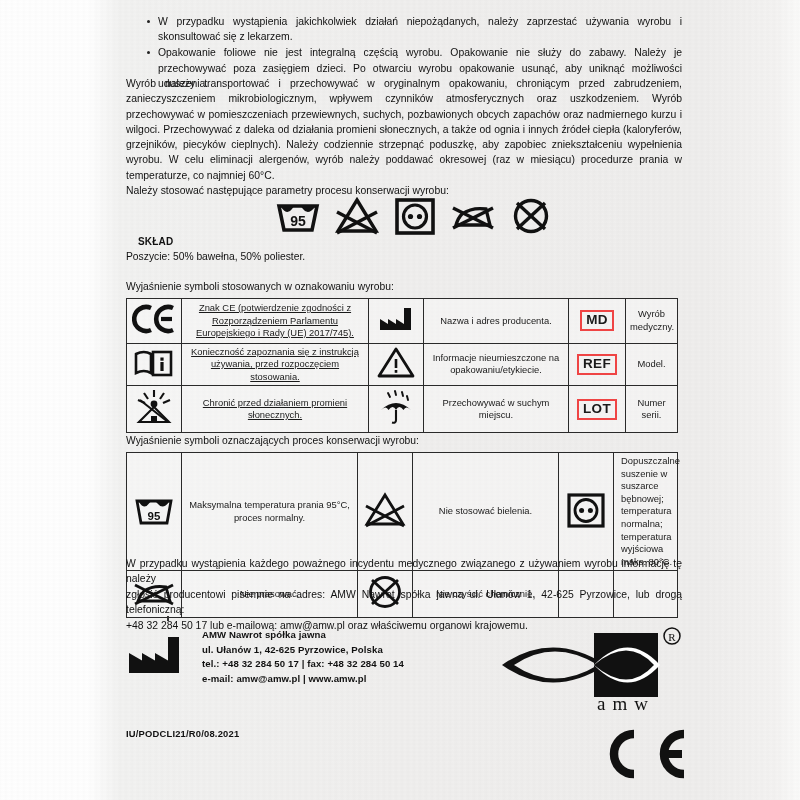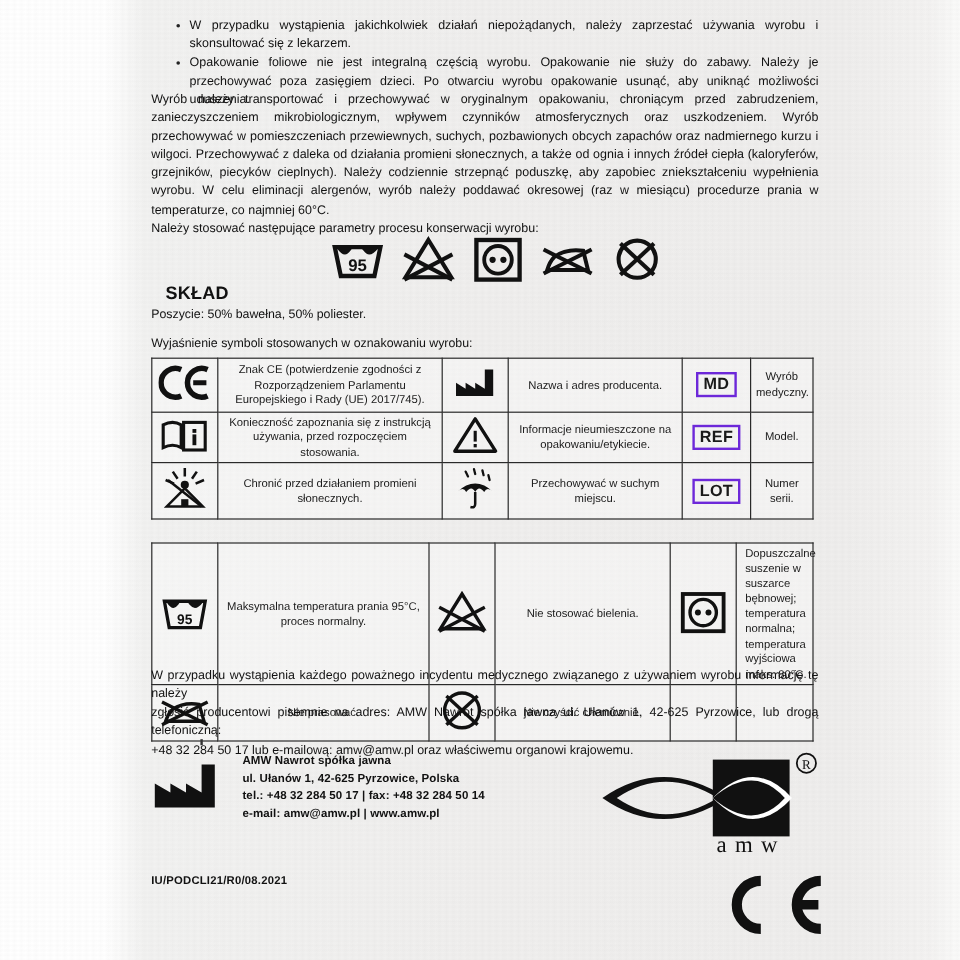--- a/index.html
+++ b/index.html
@@ -61,21 +61,21 @@
   }
   .body-par.last { text-align: left; }
 
   
   .symrow {
     position: absolute;
     left: 150px; top: 196px;
     display: flex; gap: 14px; align-items: center;
   }
   .sk-block { position: absolute; left: 0; top: 236px; }
-  .sk-title { font-size: 15px; font-weight: bold; margin-bottom: 3px; letter-spacing: .2px; padding-left: 12px; }
+  .sk-title { font-size: 10px; font-weight: bold; margin-bottom: 3px; letter-spacing: .2px; padding-left: 12px; }
   .sk-line { font-size: 10.3px; line-height: 14.6px; }
 
   .lead-line { font-size: 10.3px; margin: 0 0 4px 0; }
 
   
   table.symtab {
     border-collapse: collapse;
     width: 100%;
     table-layout: fixed;
     background: rgba(255,255,255,0.32);
@@ -84,39 +84,39 @@
     border: 1px solid #2a2a2a;
     padding: 2px 4px;
     font-size: 9.4px;
     line-height: 12.6px;
     text-align: center;
     vertical-align: middle;
     color: #1a1a1a;
   }
   td.icn { padding: 1px; }
   .tab1 td.c0 { width: 46px; }
-  .tab1 td.c1 { width: 178px; }
+  .tab1 td.c1 { width: 178px; text-decoration: underline; }
   .tab1 td.c2 { width: 46px; }
   .tab1 td.c3 { width: 136px; }
   .tab1 td.c4 { width: 48px; }
 
   .tab2 td.c0 { width: 46px; }
   .tab2 td.c1 { width: 167px; }
   .tab2 td.c2 { width: 46px; }
   .tab2 td.c3 { width: 137px; }
   .tab2 td.c4 { width: 46px; }
 
   .tabwrap1 { position: absolute; left: 0; top: 298px; width: 552px; }
   .tabwrap2 { position: absolute; left: 0; top: 452px; width: 552px; }
   .lead1 { position: absolute; left: 0; top: 281px; }
   .lead2 { position: absolute; left: 0; top: 435px; }
 
   .tag-box {
     display: inline-block;
-    border: 2px solid #6d28d9;
+    border: 2px solid #ef4444;
     padding: 0px 4px 1px 4px;
     font-size: 13.5px;
     font-weight: bold;
     letter-spacing: .3px;
     line-height: 16px;
     font-family: "Liberation Sans", sans-serif;
   }
 
   
   .incident {
@@ -297,20 +297,21 @@
         <td class="c3">Przechowywać w suchym miejscu.</td>
         <td class="c4">
           <span class="tag-box">LOT</span>
         </td>
         <td>Numer serii.</td>
       </tr>
     </tbody>
       </table>
   </div>
 
+  <div class="lead-line lead2">Wyjaśnienie symboli oznaczających proces konserwacji wyrobu:</div>
 
   <div class="tabwrap2">
     <table class="symtab tab2">
       <tbody>
           <tr>
         <td class="c0 icn">
           <svg width="42" height="36" viewBox="0 0 42 36">
             <path d="M4 9 H38 L34 31 H8 Z" fill="none" stroke="#111" stroke-width="2.8"></path>
             <path d="M6 10 Q11 18 15.5 12 Q20 5 25 12 Q30 18 36 10 L38 9 H4 Z" fill="#111"></path>
             <text x="21" y="28" font-family="'Liberation Sans',sans-serif" font-size="11.5" font-weight="bold" fill="#111" text-anchor="middle">95</text>

